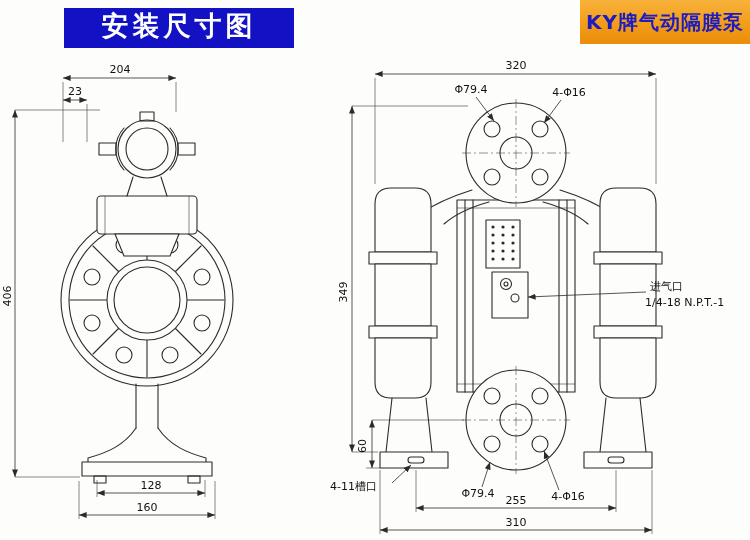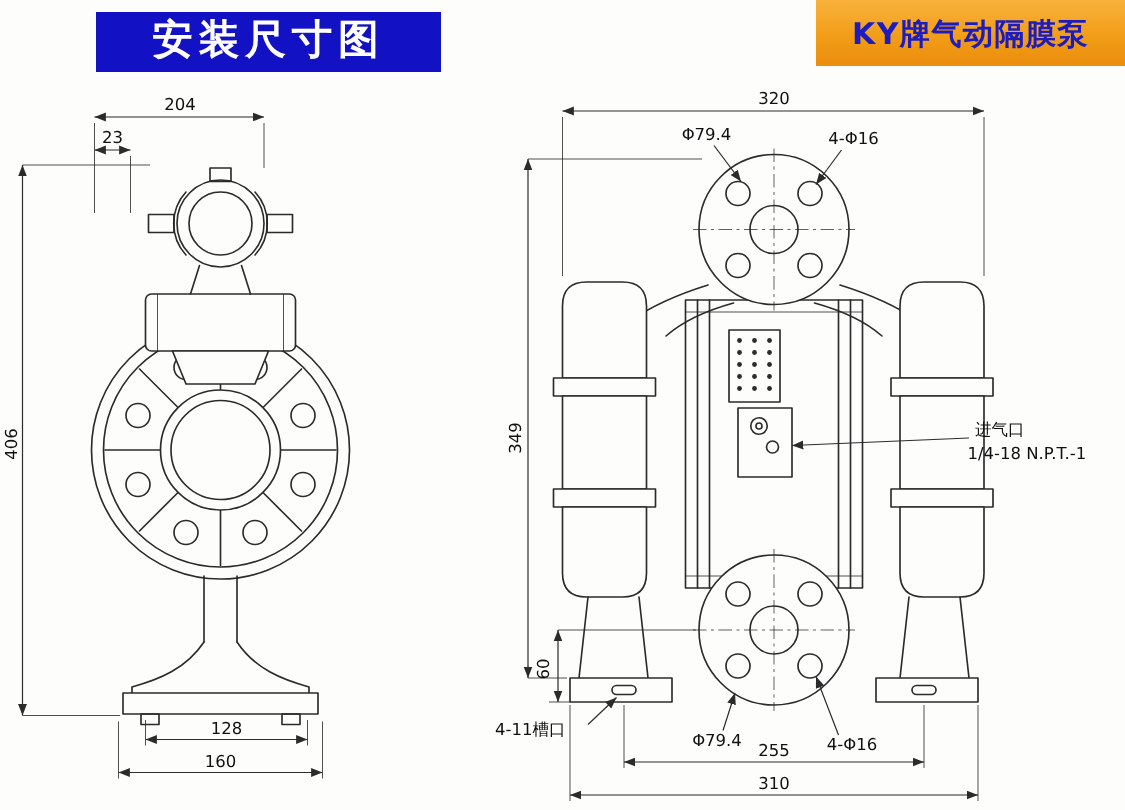--- a/index.html
+++ b/index.html
@@ -8,21 +8,21 @@
   .page { position:absolute; inset:0; background:#fdfdfb; }
 
   .title-banner {
     position:absolute; left:64px; top:8px; width:230px; height:40px;
     background:#1212c4; display:flex; align-items:flex-start; justify-content:center;
     z-index:3;
   }
   .title-banner span { color:#ffffff; font-size:27px; font-weight:bold; letter-spacing:4px; }
 
   .brand-banner {
-    position:absolute; right:0; top:0; width:206px; height:44px;
+    position:absolute; right:0; top:0; width:170px; height:44px;
     background:linear-gradient(180deg,#f8b23c 0%, #f29d18 55%, #ea8d0c 100%);
     display:flex; align-items:center; justify-content:center;
     z-index:3;
   }
   .brand-banner span { color:#1c1cc0; font-size:20px; font-weight:bold; letter-spacing:1px; }
 
   svg.drawing { position:absolute; inset:0; z-index:1; }
 
   .ol  { fill:none; stroke:#2b2b2b; stroke-width:1.1; stroke-linejoin:round; stroke-linecap:round; }
   .wf  { fill:#fdfdfb; stroke:#2b2b2b; stroke-width:1.1; stroke-linejoin:round; }

